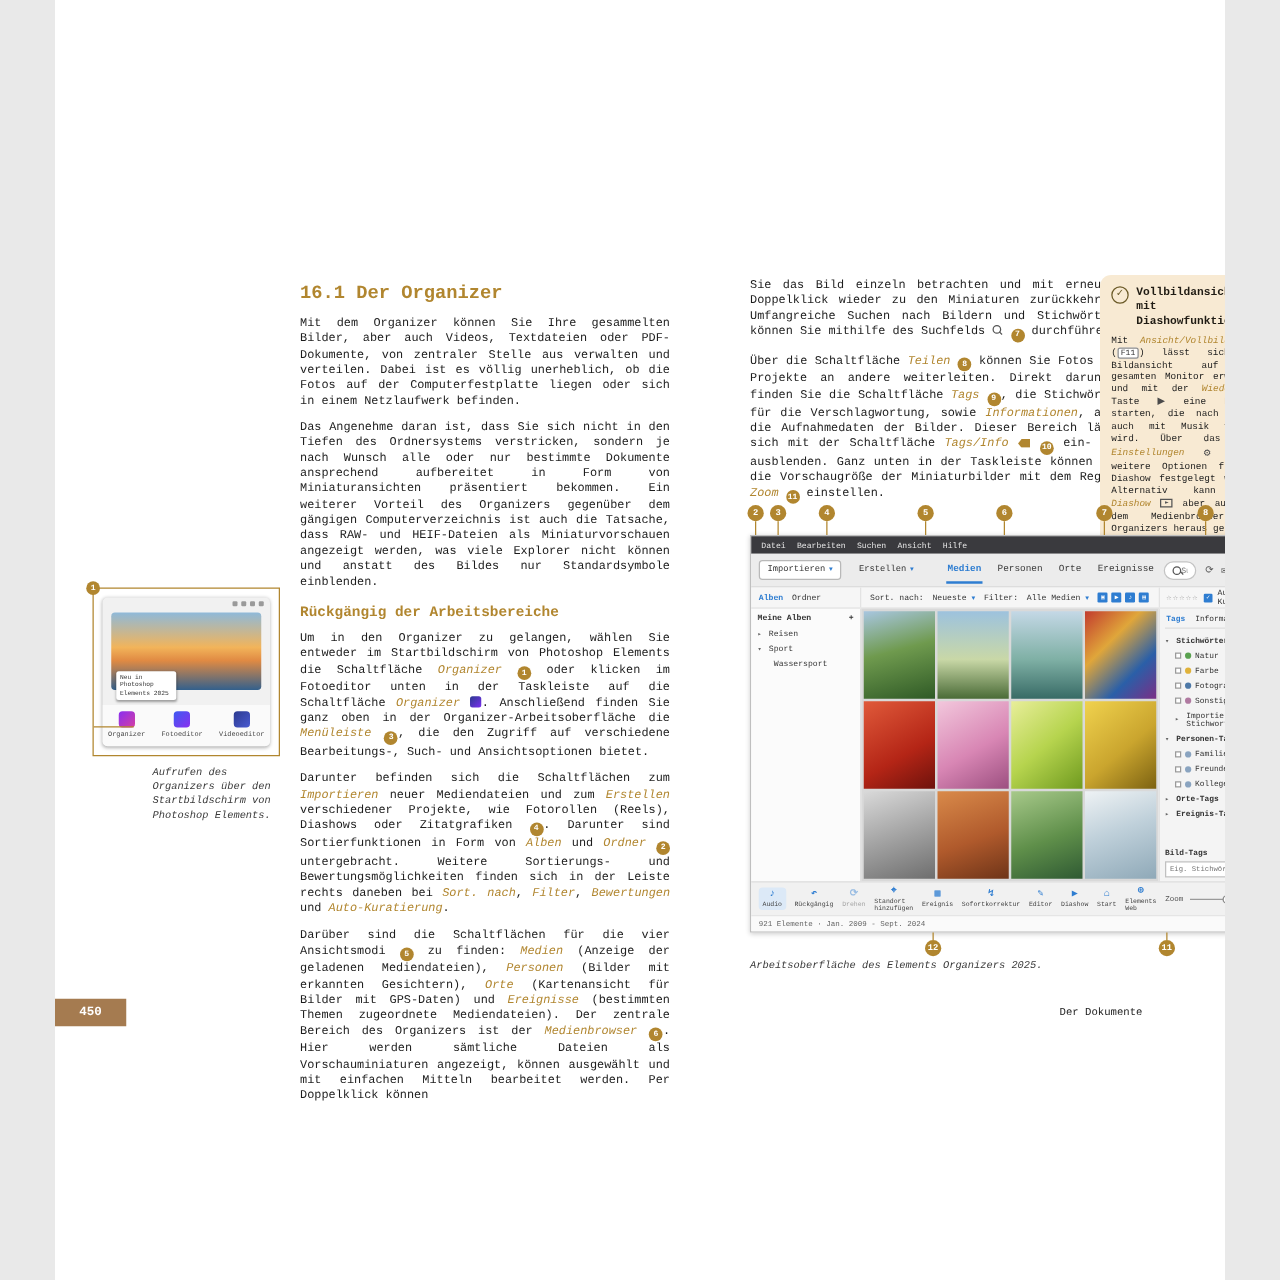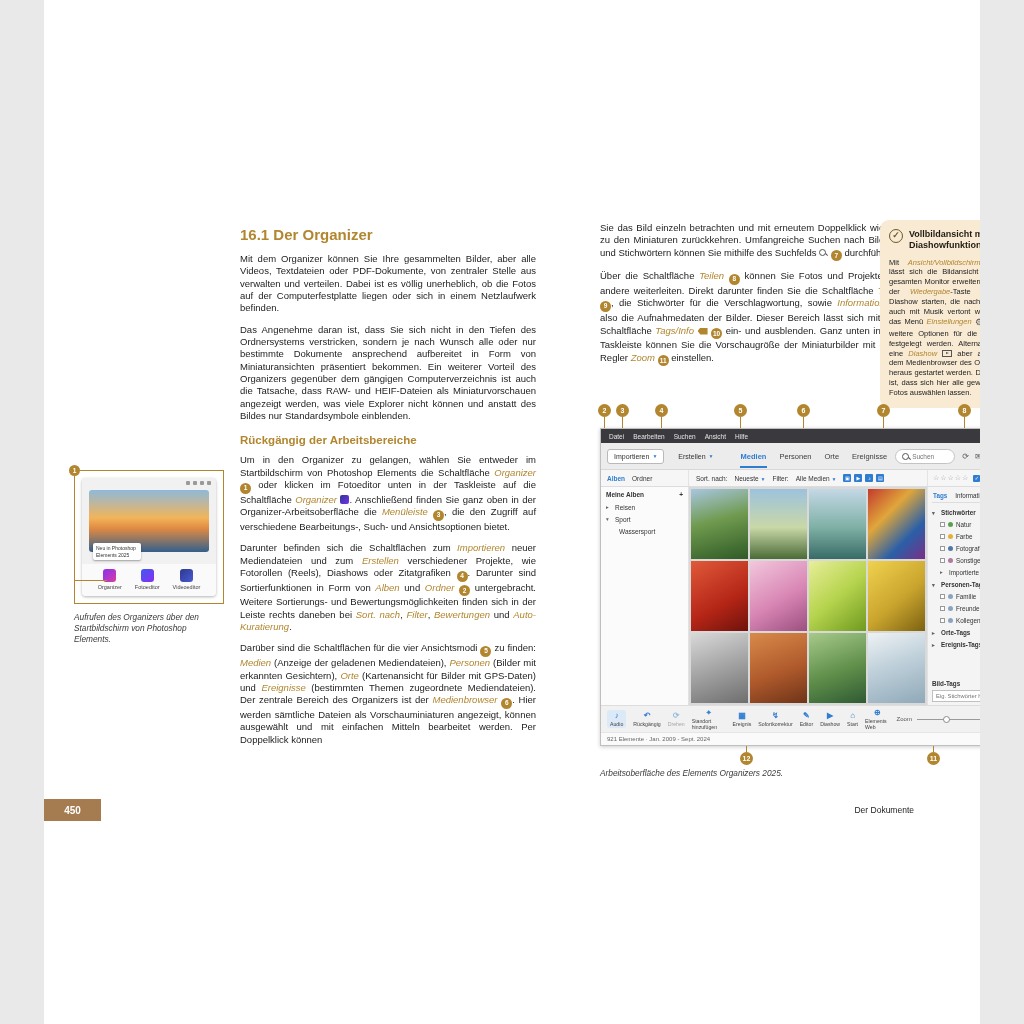--- a/index.html
+++ b/index.html
@@ -1,19 +1,19 @@
 <!DOCTYPE html>
 <html lang="de"><head>
 <meta charset="utf-8">
 <style>
   * { box-sizing: border-box; margin: 0; padding: 0; }
   html,body { background:#e9e9e9; }
   #canvas {
     position:relative; width:936px; height:1024px; background:#ffffff;
-    font-family:Liberation Sans, sans-serif; color:#1c1c1c; overflow:hidden;
+    font-family:Liberation Mono, monospace; color:#1c1c1c; overflow:hidden;
     margin:0 auto;
   }
   :root { --gold:#b1862f; --brown:#a57b50; --blue:#2e7dd1; }
 
   
   .lcol { position:absolute; left:196px; top:226px; width:296px; }
   .rcol { position:absolute; left:556px; top:222px; width:298px; }
   h1.sec { font-size:15px; color:var(--gold); font-weight:bold; margin:0 0 10px; }
   h2.sub { font-size:11.5px; color:var(--gold); font-weight:bold; margin:12px 0 8px; }
   p.body { font-size:9.5px; line-height:1.3; text-align:justify; margin:0 0 9px; hyphens:auto; }
@@ -48,21 +48,21 @@
   .fig-lh { position:absolute; left:0; bottom:22px; width:32px; height:1px; background:var(--gold); }
   .mock { background:#f1f1f1; border-radius:4px; box-shadow:0 1px 3px rgba(0,0,0,.3); overflow:hidden; }
   .mock-top { height:9px; display:flex; justify-content:flex-end; gap:3px; padding:3px 5px 0; }
   .mtic { width:4px; height:4px; border-radius:1px; background:#9a9a9a; }
   .mock-hero { position:relative; margin:3px 7px 0; height:62px; border-radius:3px; }
   .mock-chip { position:absolute; left:4px; bottom:-8px; background:#fff; font-size:5px; line-height:1.3;
       padding:2px 3px; border-radius:2px; color:#333; width:48px; box-shadow:0 1px 2px rgba(0,0,0,.35); }
   .mock-apps { margin-top:12px; background:#fafafa; padding:5px 0 6px; display:flex; justify-content:center; gap:13px; }
   .app { display:flex; flex-direction:column; align-items:center; gap:2px; font-size:5.5px; color:#444; }
   .app-ic { width:13px; height:13px; border-radius:3px; }
-  .startfig figcaption { font-size:8.3px; font-style:italic; color:#3a3a3a; margin-top:8px; line-height:1.35; }
+  .startfig figcaption { font-size:8.3px; font-style:italic; color:#3a3a3a; margin-top:8px; line-height:1.35;margin-left:48px; }
 
   
   .tip { position:absolute; left:836px; top:220px; width:140px; background:#f8ead3; border-radius:9px;
          padding:9px 9px 10px; }
   .tip-head { display:flex; gap:6px; align-items:flex-start; }
   .tip-ic { flex:0 0 auto; width:14px; height:14px; border:1.6px solid #6b5a28; border-radius:50%;
       color:#6b5a28; font-size:9px; line-height:11px; text-align:center; font-weight:bold; }
   .tip-ic::before { content:"✓"; }
   .tip-title { font-size:9px; font-weight:bold; color:#201c14; line-height:1.25; }
   .tip-body { margin-top:6px; font-size:7.5px; line-height:1.32; text-align:justify; color:#1c1c1c; }
@@ -162,21 +162,21 @@
   .ftext-r { position:absolute; top:799px; right:66px; height:22px; display:flex; align-items:center;
       font-size:8.5px; color:#222; }
 </style>
 </head>
 <body>
 
 <div id="canvas">
 
   <section class="lcol">
     <h1 class="sec">16.1 Der Organizer</h1>
-    <p class="body">Mit dem Organizer können Sie Ihre gesammelten Bilder, aber alle Videos, Textdateien oder PDF-Dokumente, von zentraler Stelle aus verwalten und verteilen. Dabei ist es völlig unerheblich, ob die Fotos auf der Computerfestplatte liegen oder sich in einem Netzlaufwerk befinden.</p>
+    <p class="body">Mit dem Organizer können Sie Ihre gesammelten Bilder, aber auch Videos, Textdateien oder PDF-Dokumente, von zentraler Stelle aus verwalten und verteilen. Dabei ist es völlig unerheblich, ob die Fotos auf der Computerfestplatte liegen oder sich in einem Netzlaufwerk befinden.</p>
     <p class="body">Das Angenehme daran ist, dass Sie sich nicht in den Tiefen des Ordnersystems verstricken, sondern je nach Wunsch alle oder nur bestimmte Dokumente ansprechend aufbereitet in Form von Miniaturansichten präsentiert bekommen. Ein weiterer Vorteil des Organizers gegenüber dem gängigen Computerverzeichnis ist auch die Tatsache, dass RAW- und HEIF-Dateien als Miniaturvorschauen angezeigt werden, was viele Explorer nicht können und anstatt des Bildes nur Standardsymbole einblenden.</p>
     <h2 class="sub">Rückgängig der Arbeitsbereiche</h2>
     <p class="body">Um in den Organizer zu gelangen, wählen Sie entweder im Startbildschirm von Photoshop Elements die Schaltfläche <span class="hl">Organizer</span> <span class="co">1</span> oder klicken im Fotoeditor unten in der Taskleiste auf die Schaltfläche <span class="hl">Organizer</span> <span class="ic ic-organizer"></span>. Anschließend finden Sie ganz oben in der Organizer-Arbeitsoberfläche die <span class="hl">Menüleiste</span> <span class="co">3</span>, die den Zugriff auf verschiedene Bearbeitungs-, Such- und Ansichtsoptionen bietet.</p>
     <p class="body">Darunter befinden sich die Schaltflächen zum <span class="hl">Importieren</span> neuer Mediendateien und zum <span class="hl">Erstellen</span> verschiedener Projekte, wie Fotorollen (Reels), Diashows oder Zitatgrafiken <span class="co">4</span>. Darunter sind Sortierfunktionen in Form von <span class="hl">Alben</span> und <span class="hl">Ordner</span> <span class="co">2</span> untergebracht. Weitere Sortierungs- und Bewertungsmöglichkeiten finden sich in der Leiste rechts daneben bei <span class="hl">Sort. nach</span>, <span class="hl">Filter</span>, <span class="hl">Bewertungen</span> und <span class="hl">Auto-Kuratierung</span>.</p>
     <p class="body">Darüber sind die Schaltflächen für die vier Ansichtsmodi <span class="co">5</span> zu finden: <span class="hl">Medien</span> (Anzeige der geladenen Mediendateien), <span class="hl">Personen</span> (Bilder mit erkannten Gesichtern), <span class="hl">Orte</span> (Kartenansicht für Bilder mit GPS-Daten) und <span class="hl">Ereignisse</span> (bestimmten Themen zugeordnete Mediendateien). Der zentrale Bereich des Organizers ist der <span class="hl">Medienbrowser</span> <span class="co">6</span>. Hier werden sämtliche Dateien als Vorschauminiaturen angezeigt, können ausgewählt und mit einfachen Mitteln bearbeitet werden. Per Doppelklick können</p>
   </section>
 
   <figure class="startfig">
     <div class="fig-frame">
       <span class="co abs-co">1</span>

